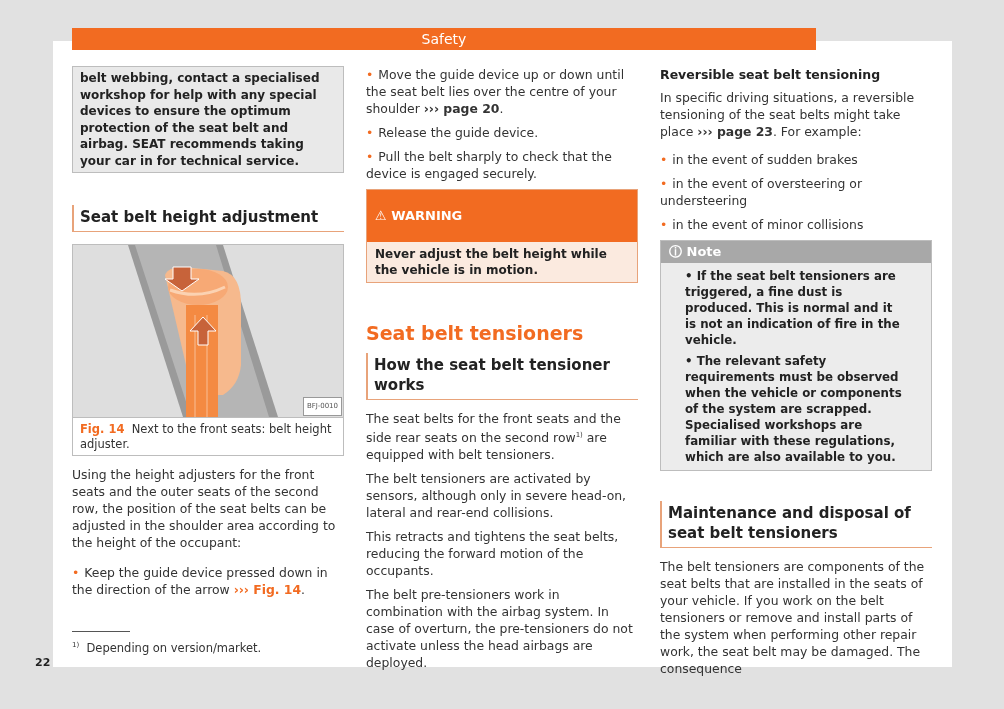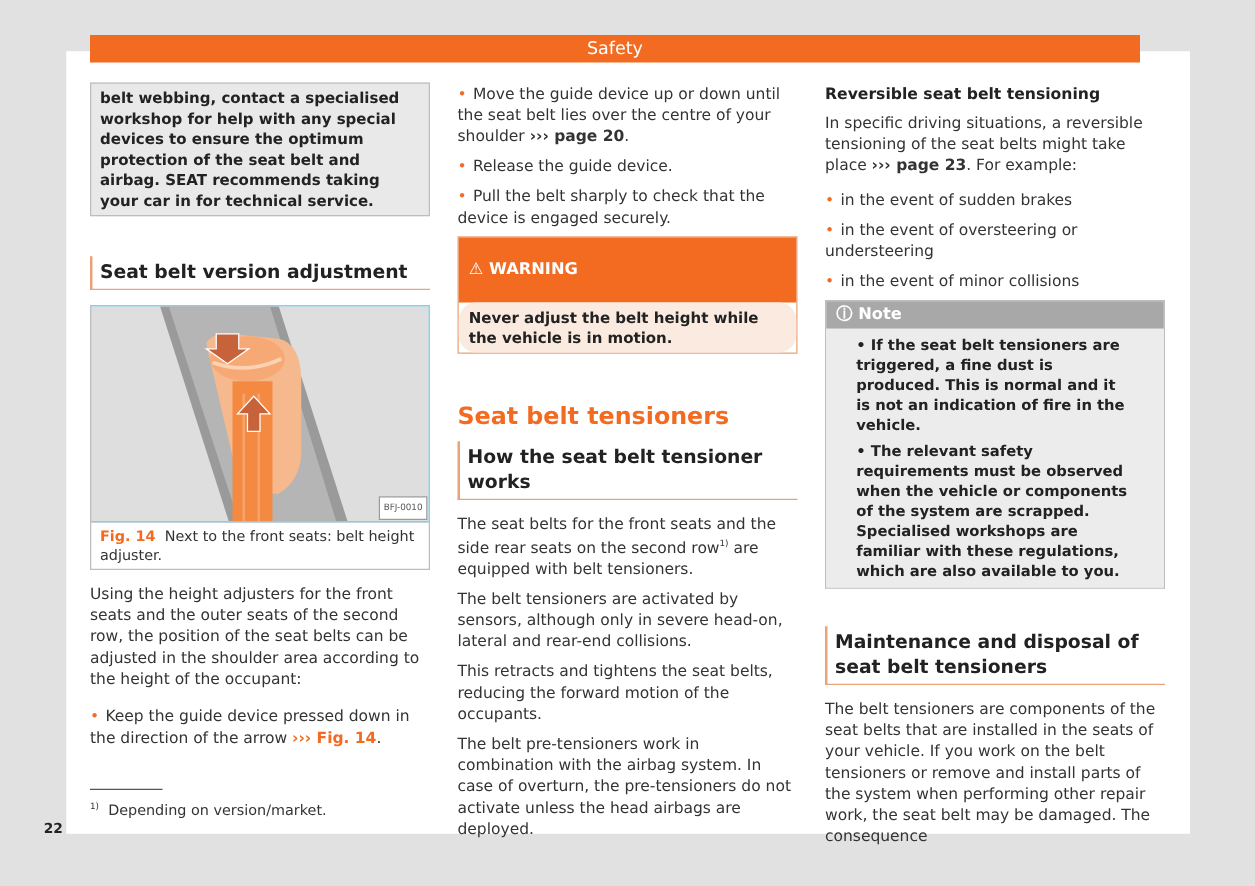--- a/index.html
+++ b/index.html
@@ -1,19 +1,19 @@
 <!DOCTYPE html>
 <html><head>
 <meta charset="utf-8">
 <style>
   html, body { margin:0; padding:0; }
   body { width:1004px; height:709px; background:#e1e1e1; position:relative; overflow:hidden;
          font-family:"DejaVu Sans", sans-serif; color:#333; }
   .page { position:absolute; left:53px; top:41px; width:899px; height:626px; background:#fff; }
-  .header-bar { position:absolute; left:72px; top:28px; width:840px; height:22px; background:#f26b21;
+  .header-bar { position:absolute; left:72px; top:28px; width:744px; height:22px; background:#f26b21;
          color:#fff; font-size:14px; text-align:center; line-height:22px; }
   .page-num { position:absolute; left:35px; top:656px; font-size:11px; font-weight:bold; color:#222; }
   .col { position:absolute; top:66px; width:272px; font-size:12.4px; line-height:17px; }
   .col1 { left:72px; } .col2 { left:366px; } .col3 { left:660px; }
   p { margin:0 0 7px 0; }
   .graybox { background:#e9e9e9; border:1px solid #bdbdbd; padding:3px 5px 3px 7px; font-weight:bold;
              font-size:12px; line-height:16.5px; color:#222; }
   .h2 { font-weight:bold; font-size:15px; color:#222; border-left:2px solid #e8a37a; border-bottom:1px solid #e8a37a;
         padding:2px 0 4px 6px; line-height:20px; }
   .h1 { font-weight:bold; font-size:19px; color:#f26b21; line-height:24px; }
@@ -21,39 +21,39 @@
   .bullet::before { content:"•"; color:#f26b21; margin-right:5px; }
   .link { font-weight:bold; color:#333; }
   .olink { font-weight:bold; color:#f26b21; }
   .figure { border:1px solid #bdbdbd; width:270px; }
   .figimg { position:relative; height:172px; background:#7dd3fc; overflow:hidden; border-bottom:1px solid #bdbdbd; }
   .figcap { padding:4px 7px 3px 7px; font-size:11.5px; line-height:15px; }
   .figcap b { color:#f26b21; }
   .figcode { position:absolute; right:1px; bottom:1px; background:#fff; font-size:7px; padding:0 3px; color:#555; border:1px solid #999; }
   .warnbox { border:1px solid #e8a37a; }
   .warnhead { background:#f26b21; color:#fff; font-weight:bold; padding:16px 8px; font-size:13px; line-height:20px; }
-  .warnbody { background:#fbeadf; padding:4px 8px; font-weight:bold; font-size:12px; line-height:16px; color:#222;border-radius:14px; }
+  .warnbody { background:#fbeadf; padding:4px 8px; font-weight:bold; font-size:12px; line-height:16px; color:#222; }
   .notebox { border:1px solid #bdbdbd; }
   .notehead { background:#a8a8a8; color:#fff; font-weight:bold; padding:1px 8px; font-size:13px; line-height:20px; }
   .notebody { background:#ececec; padding:5px 24px; font-weight:bold; font-size:11.8px; line-height:16px; color:#222; }
   .notebody p { margin:0 0 5px 0; }
   .footline { position:absolute; left:72px; top:631px; width:58px; border-top:1px solid #555; }
   .footnote { position:absolute; left:72px; top:641px; font-size:11.5px; }
   sup { font-size:7px; }
 </style>
 </head>
 <body>
 
 <div class="page"></div>
 <div class="header-bar">Safety</div>
 
 <div class="col col1">
   <div class="graybox">belt webbing, contact a specialised workshop for help with any special devices to ensure the optimum protection of the seat belt and airbag. SEAT recommends taking your car in for technical service.</div>
   <div style="height:32px"></div>
-  <div class="h2">Seat belt version adjustment</div>
+  <div class="h2">Seat belt height adjustment</div>
   <div style="height:12px"></div>
   <div class="figure">
     <div class="figimg">
       <svg width="270" height="172" viewBox="0 0 270 172">
         <rect width="270" height="172" fill="#dedede"></rect>
         <path d="M55 0 L150 0 L205 172 L110 172 Z" fill="#9a9a9a"></path>
         <path d="M62 0 L143 0 L196 172 L118 172 Z" fill="#b5b5b5"></path>
         <path d="M92 30 Q95 22 110 22 L150 26 Q168 30 168 60 L168 120 Q166 140 150 150 L120 150 Z" fill="#f6b98d"></path>
         <rect x="113" y="60" width="32" height="112" fill="#f48a42"></rect>
         <line x1="122" y1="70" x2="122" y2="172" stroke="#f6a46c" stroke-width="2"></line>

